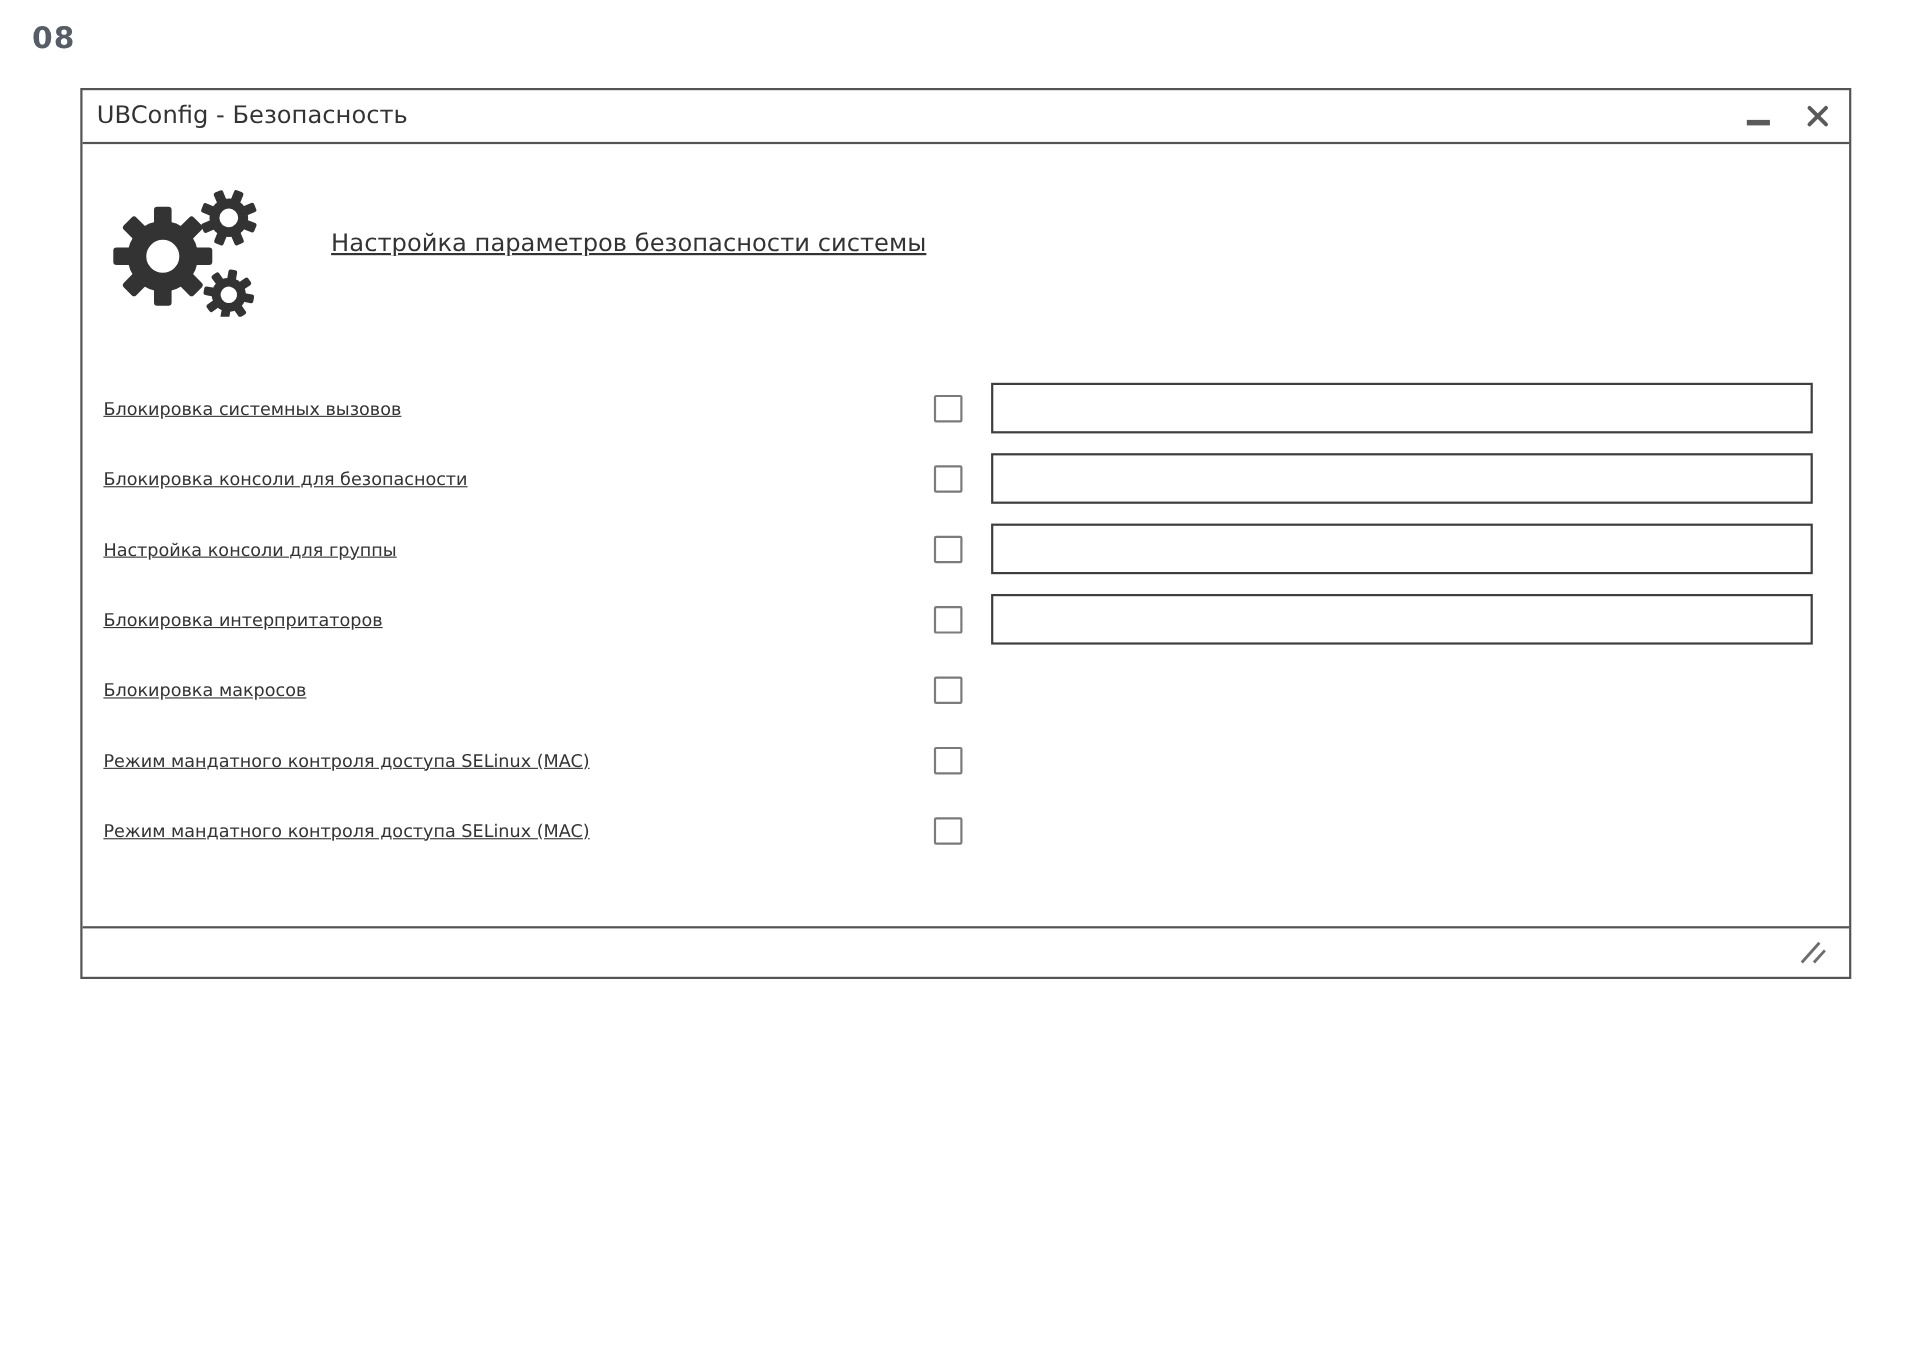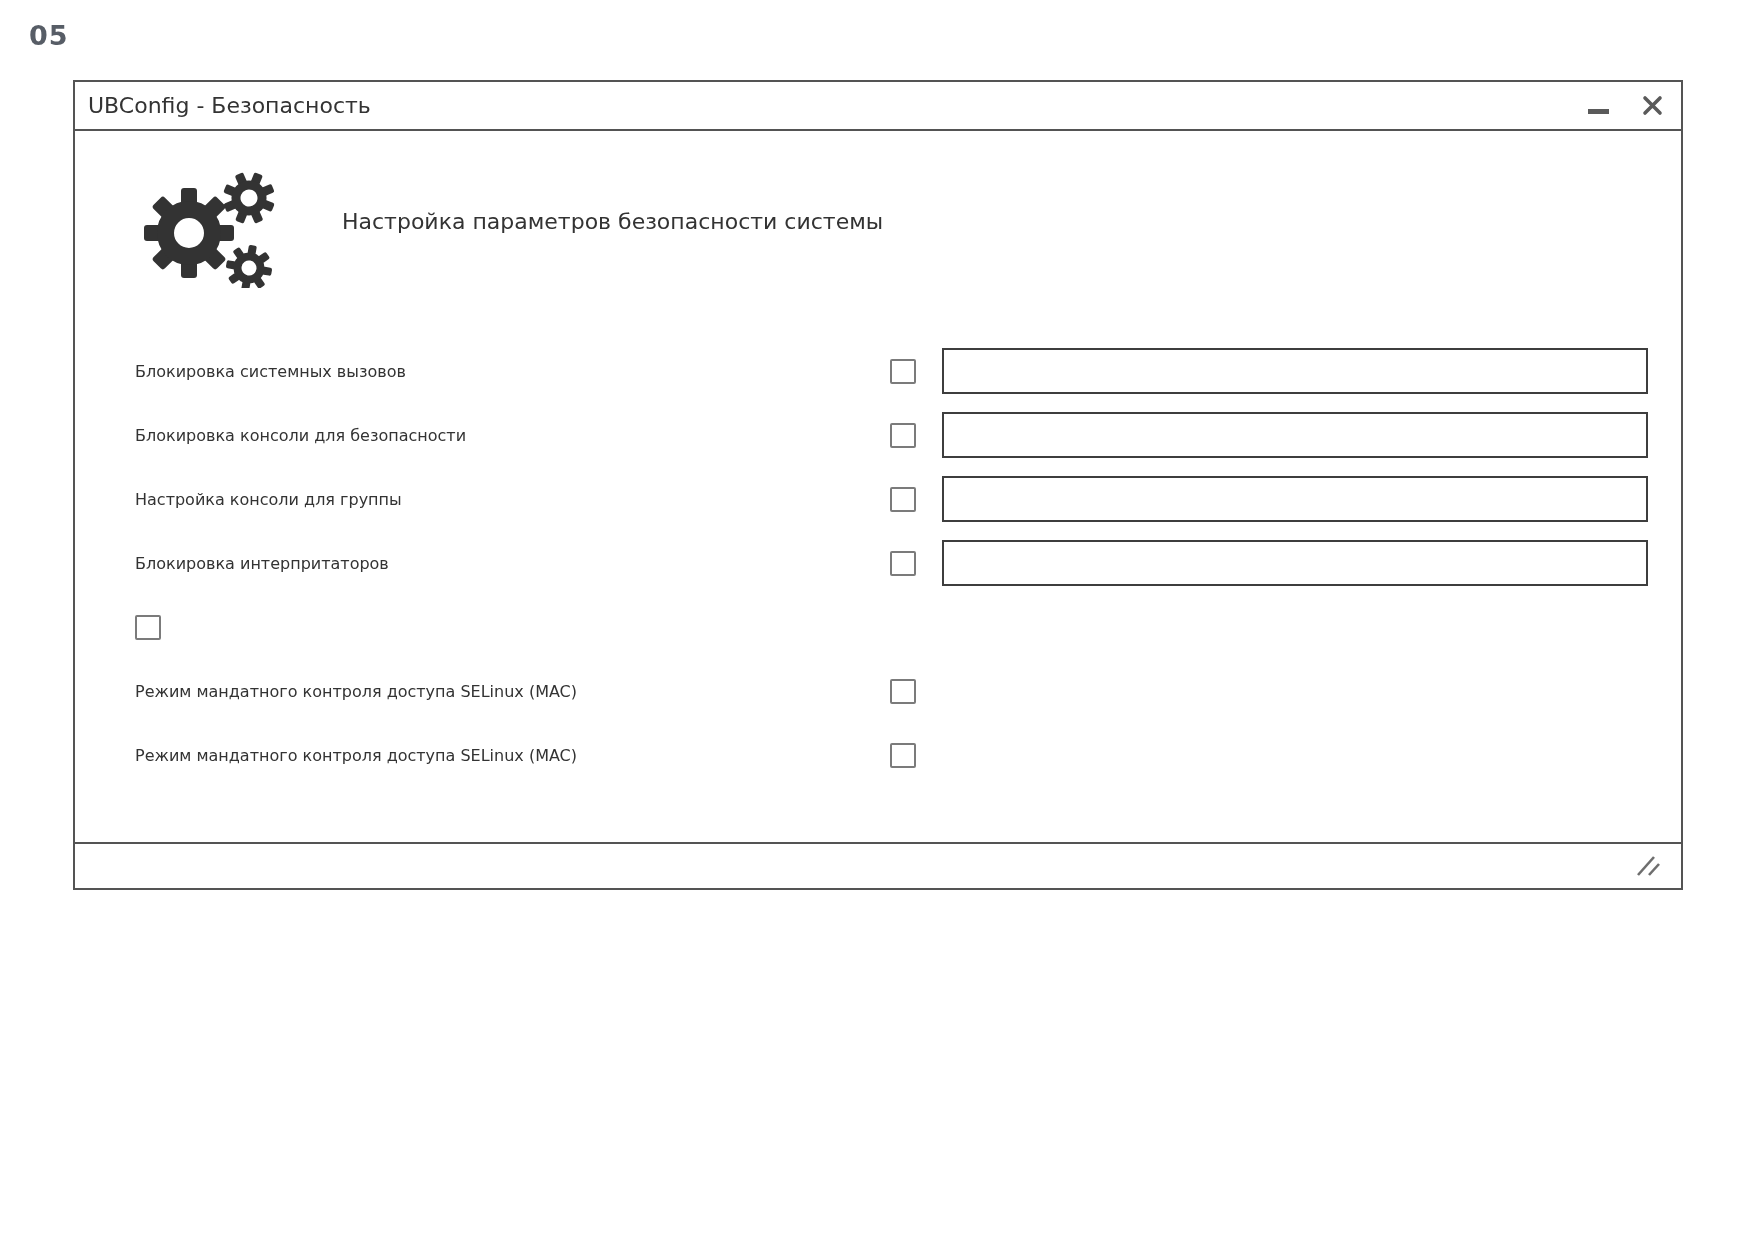--- a/index.html
+++ b/index.html
@@ -34,21 +34,21 @@
   }
   .title{font-size:22px;color:var(--text);}
   .win-controls{margin-left:auto;display:flex;align-items:center;}
   .min-btn{
     display:inline-block;width:21px;height:5px;background:#5a5a5a;
     margin-right:31px;margin-top:12px;cursor:pointer;
   }
   .close-btn{display:inline-flex;cursor:pointer;}
   .content{
     position:absolute;top:51px;left:0;right:0;bottom:46px;
-    padding:0 33px 0 60px;overflow:hidden;
+    padding:0 33px 0 19px;overflow:hidden;text-decoration:underline;
   }
   .header-row{
     display:flex;align-items:center;margin-top:25px;height:130px;
   }
   .gears{display:inline-flex;margin-left:-3px;}
   .subtitle{font-size:22px;color:var(--text);margin-left:60px;margin-top:-4px;}
   .rows{margin-top:51px;}
   .row{
     display:grid;grid-template-columns:755px 52px 1fr;
     align-items:center;height:64px;
@@ -72,21 +72,21 @@
     position:absolute;left:0;right:0;bottom:0;height:46px;
     border-top:2px solid var(--window-border);
     display:flex;align-items:center;justify-content:flex-end;
     padding-right:18px;
   }
   .grip{display:inline-flex;cursor:nwse-resize;}
 </style>
 </head>
 <body>
 
-<div class="slide-number">05</div>
+<div class="slide-number">08</div>
 
 <div class="window">
 
   <div class="titlebar">
     <span class="title">UBConfig - Безопасность</span>
     <span class="win-controls">
       <span class="min-btn"></span>
       <span class="close-btn">
         <svg width="25" height="25" viewBox="0 0 25 25">
           <path d="M5 5 L20 20 M20 5 L5 20" stroke="#5a5a5a" stroke-width="3.6" stroke-linecap="round" fill="none"></path>
@@ -168,20 +168,21 @@
     <input type="text" class="txt" style="">
   </div>
 
   <div class="row">
     <span class="row-label">Блокировка интерпритаторов</span>
     <input type="checkbox" class="cb" style="">
     <input type="text" class="txt" style="">
   </div>
 
   <div class="row">
+    <span class="row-label">Блокировка макросов</span>
     <input type="checkbox" class="cb" style="">
     <input type="text" class="txt" style="visibility: hidden;">
   </div>
 
   <div class="row">
     <span class="row-label">Режим мандатного контроля доступа SELinux (MAC)</span>
     <input type="checkbox" class="cb" style="">
     <input type="text" class="txt" style="visibility: hidden;">
   </div>
 

